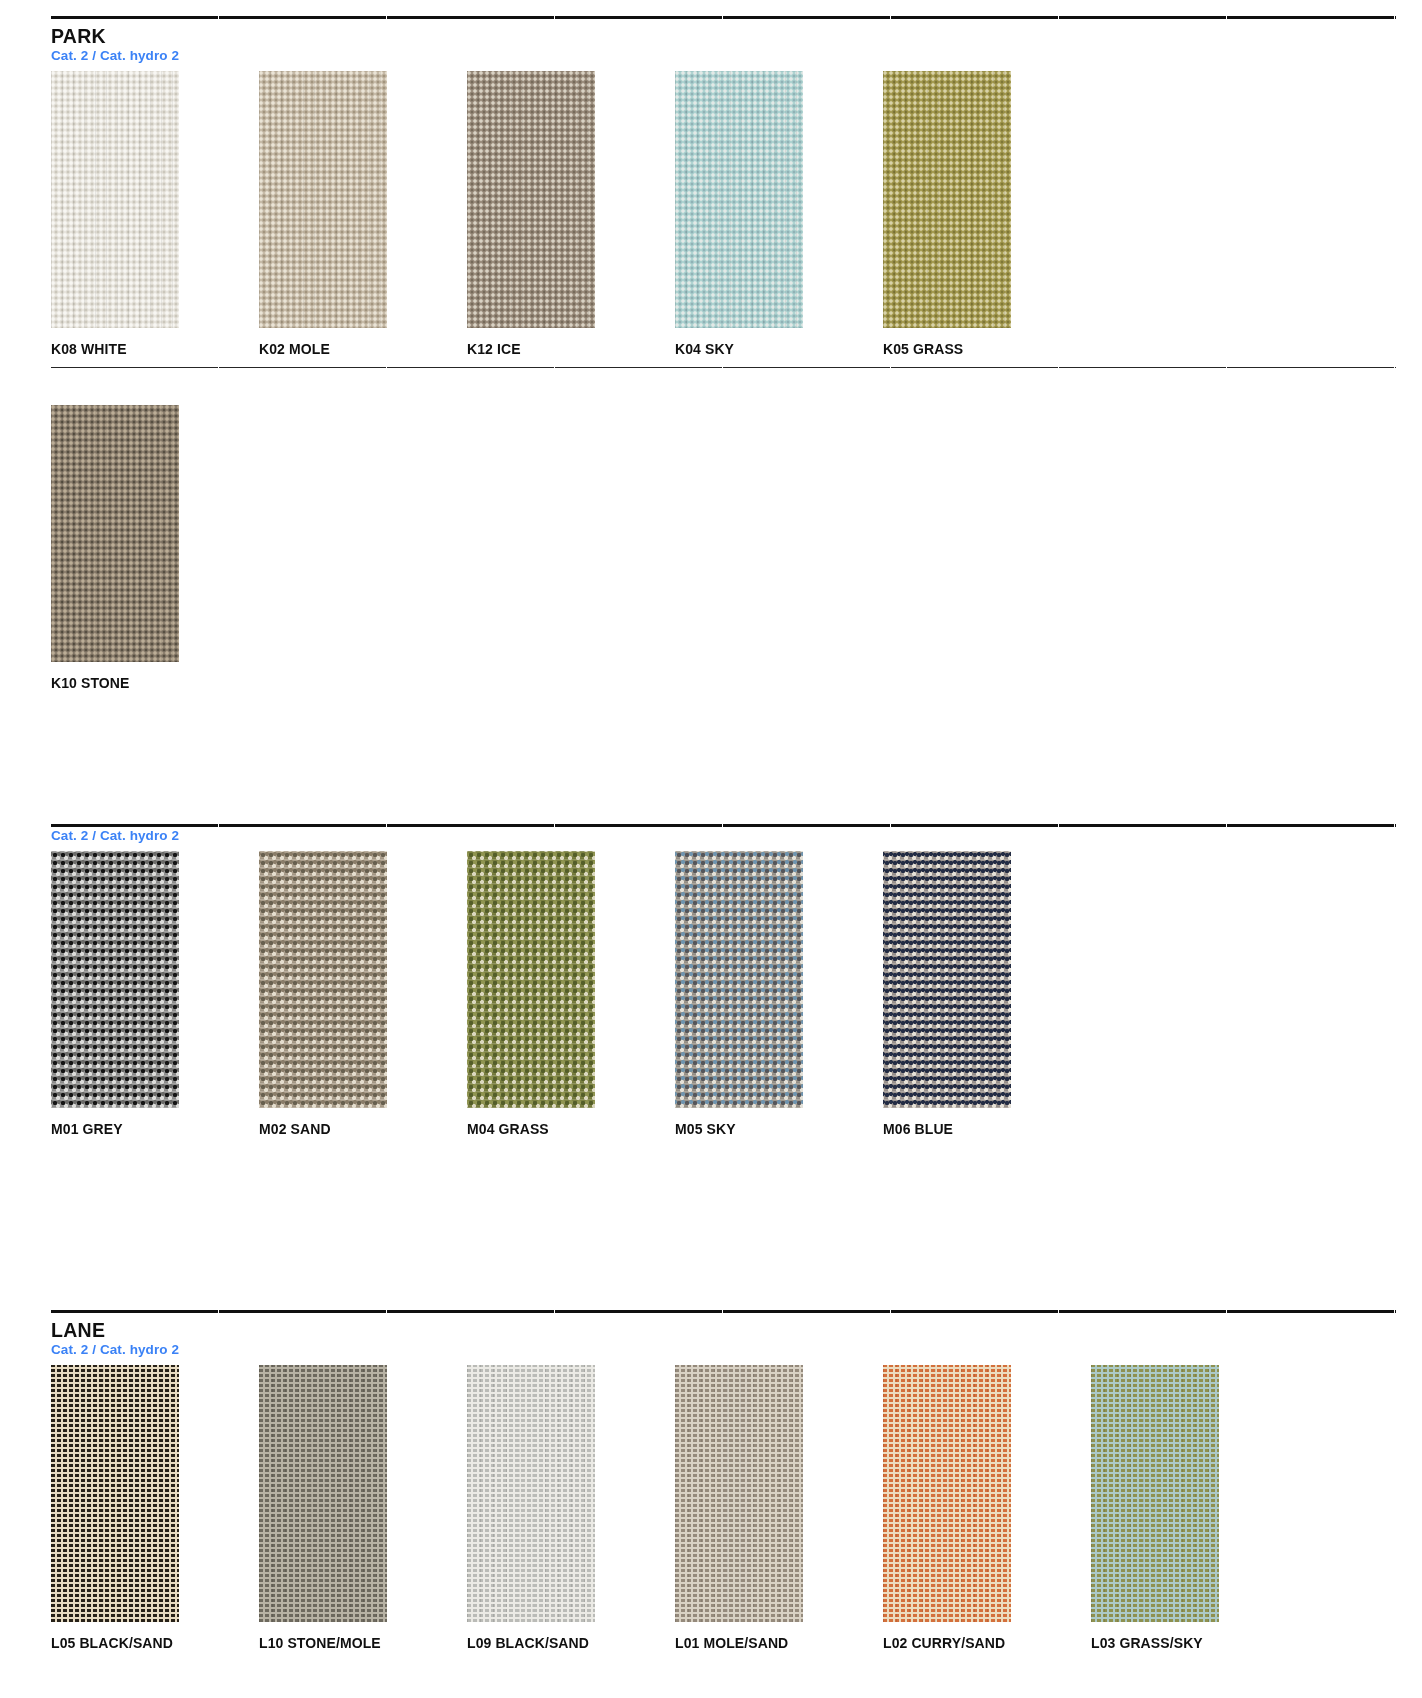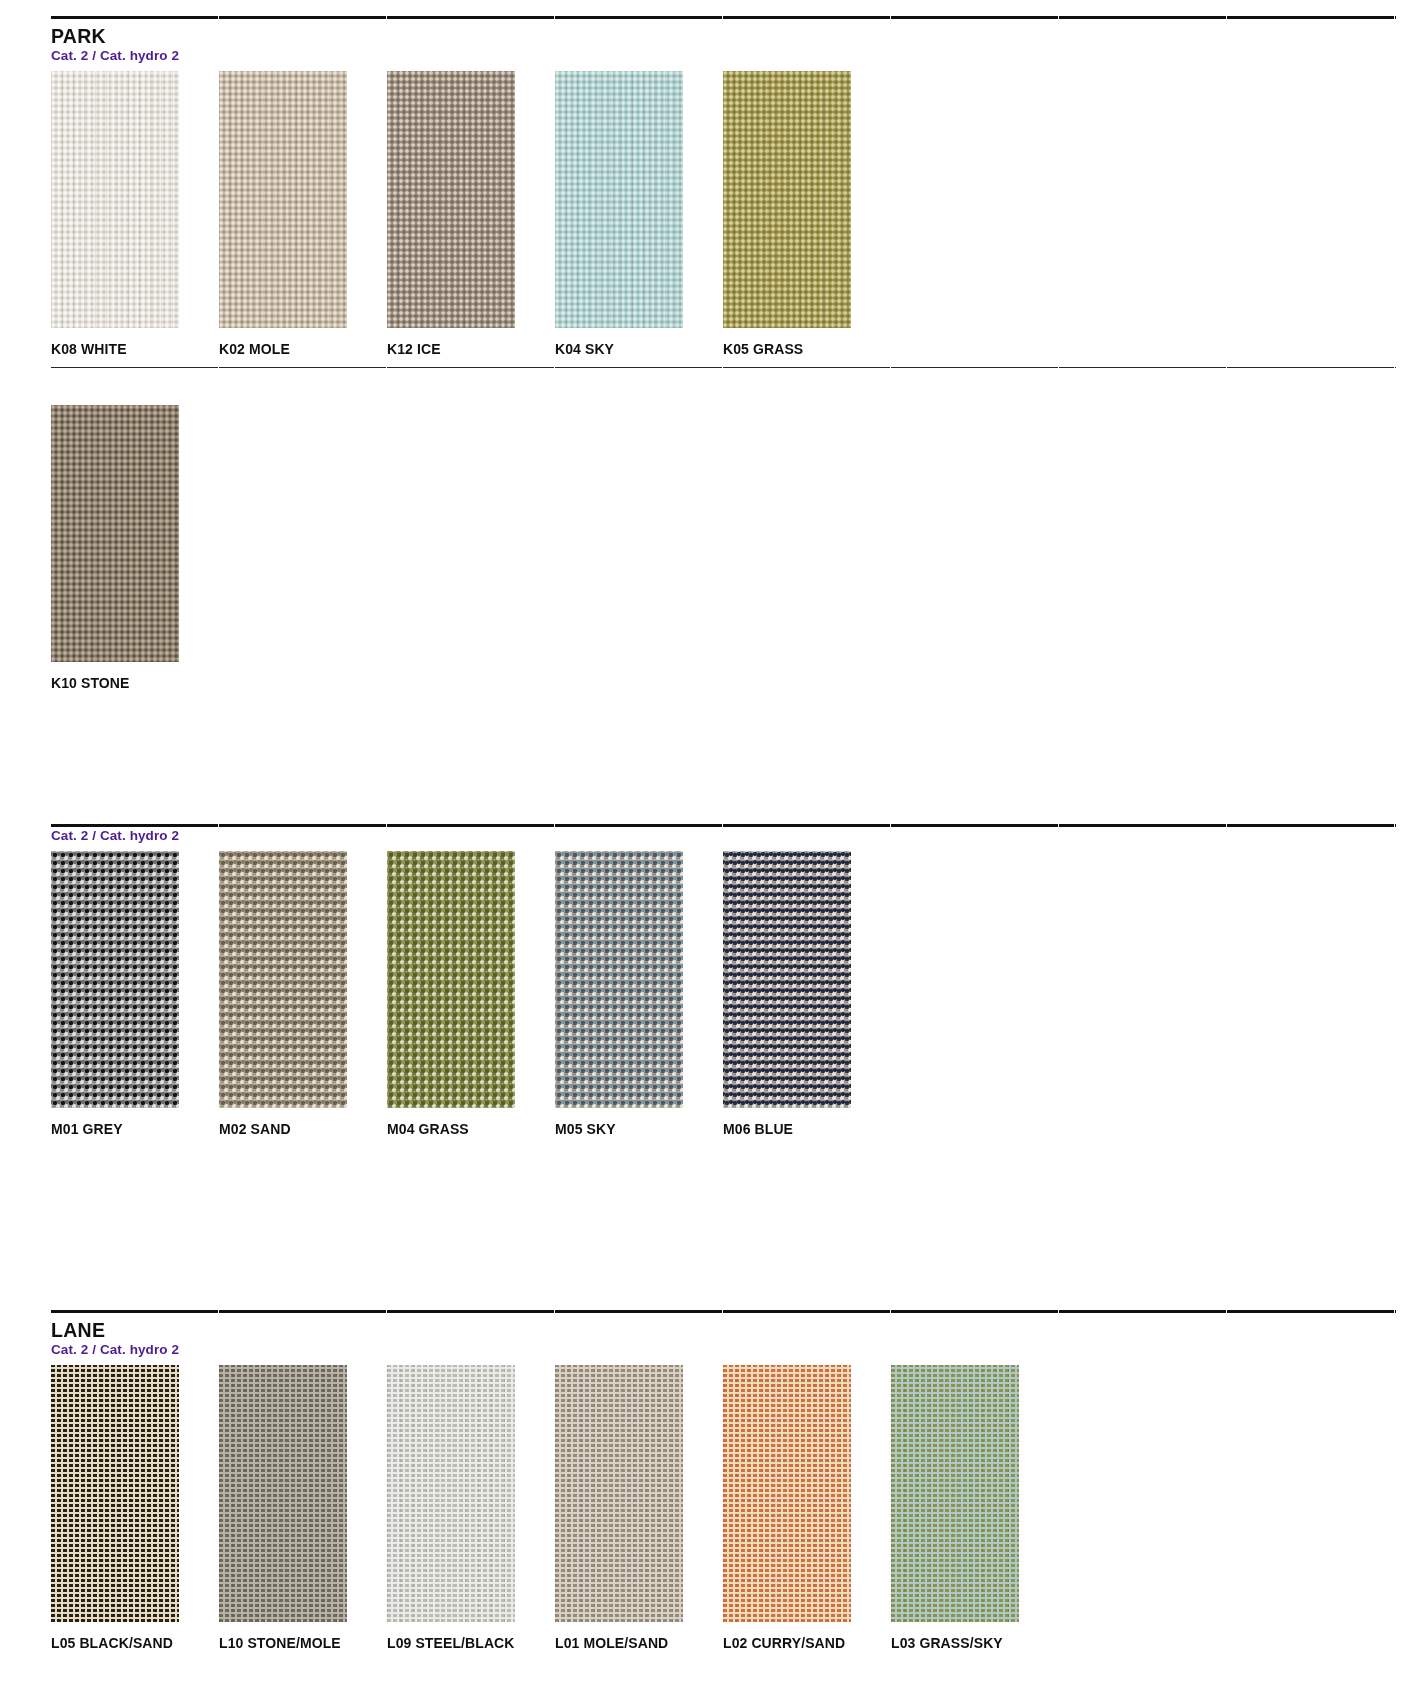--- a/index.html
+++ b/index.html
@@ -36,24 +36,24 @@
     font-weight: 700;
     letter-spacing: 0.3px;
     color: #101010;
   }
   .subtitle {
     margin-top: 1px;
     font-size: 13.5px;
     line-height: 15px;
     font-weight: 700;
     letter-spacing: 0.1px;
-    color: #4c1d95;
-  }
-
-  .grid { display: flex; margin-top: 8px; }
+    color: #3b82f6;
+  }
+
+  .grid { display: flex; margin-top: 8px; gap: 40px; }
   .rule.thin + .grid, .grid + .grid { margin-top: 37px; }
   .cell { width: 168px; flex: 0 0 168px; }
 
   .swatch { width: 128px; height: 257px; }
 
   
   .sw-park {
     background-color: var(--base);
     background-image:
       repeating-linear-gradient(90deg, rgba(0,0,0,0.07) 0 1px, rgba(0,0,0,0) 1px 11px),
@@ -174,21 +174,21 @@
           <div class="cell">
             <div class="swatch sw-lane" style="--light: #e6dac1; --dark: #282219;"></div>
             <div class="label">L05 BLACK/SAND</div>
           </div>
           <div class="cell">
             <div class="swatch sw-lane" style="--light: #b7b2a4; --dark: #6d695e;"></div>
             <div class="label">L10 STONE/MOLE</div>
           </div>
           <div class="cell">
             <div class="swatch sw-lane" style="--light: #ebeae5; --dark: #babbb7;"></div>
-            <div class="label">L09 STEEL/BLACK</div>
+            <div class="label">L09 BLACK/SAND</div>
           </div>
           <div class="cell">
             <div class="swatch sw-lane" style="--light: #d8d1c4; --dark: #958a7c;"></div>
             <div class="label">L01 MOLE/SAND</div>
           </div>
           <div class="cell">
             <div class="swatch sw-lane" style="--light: #ecdcbf; --dark: #d4703c;"></div>
             <div class="label">L02 CURRY/SAND</div>
           </div>
           <div class="cell">

